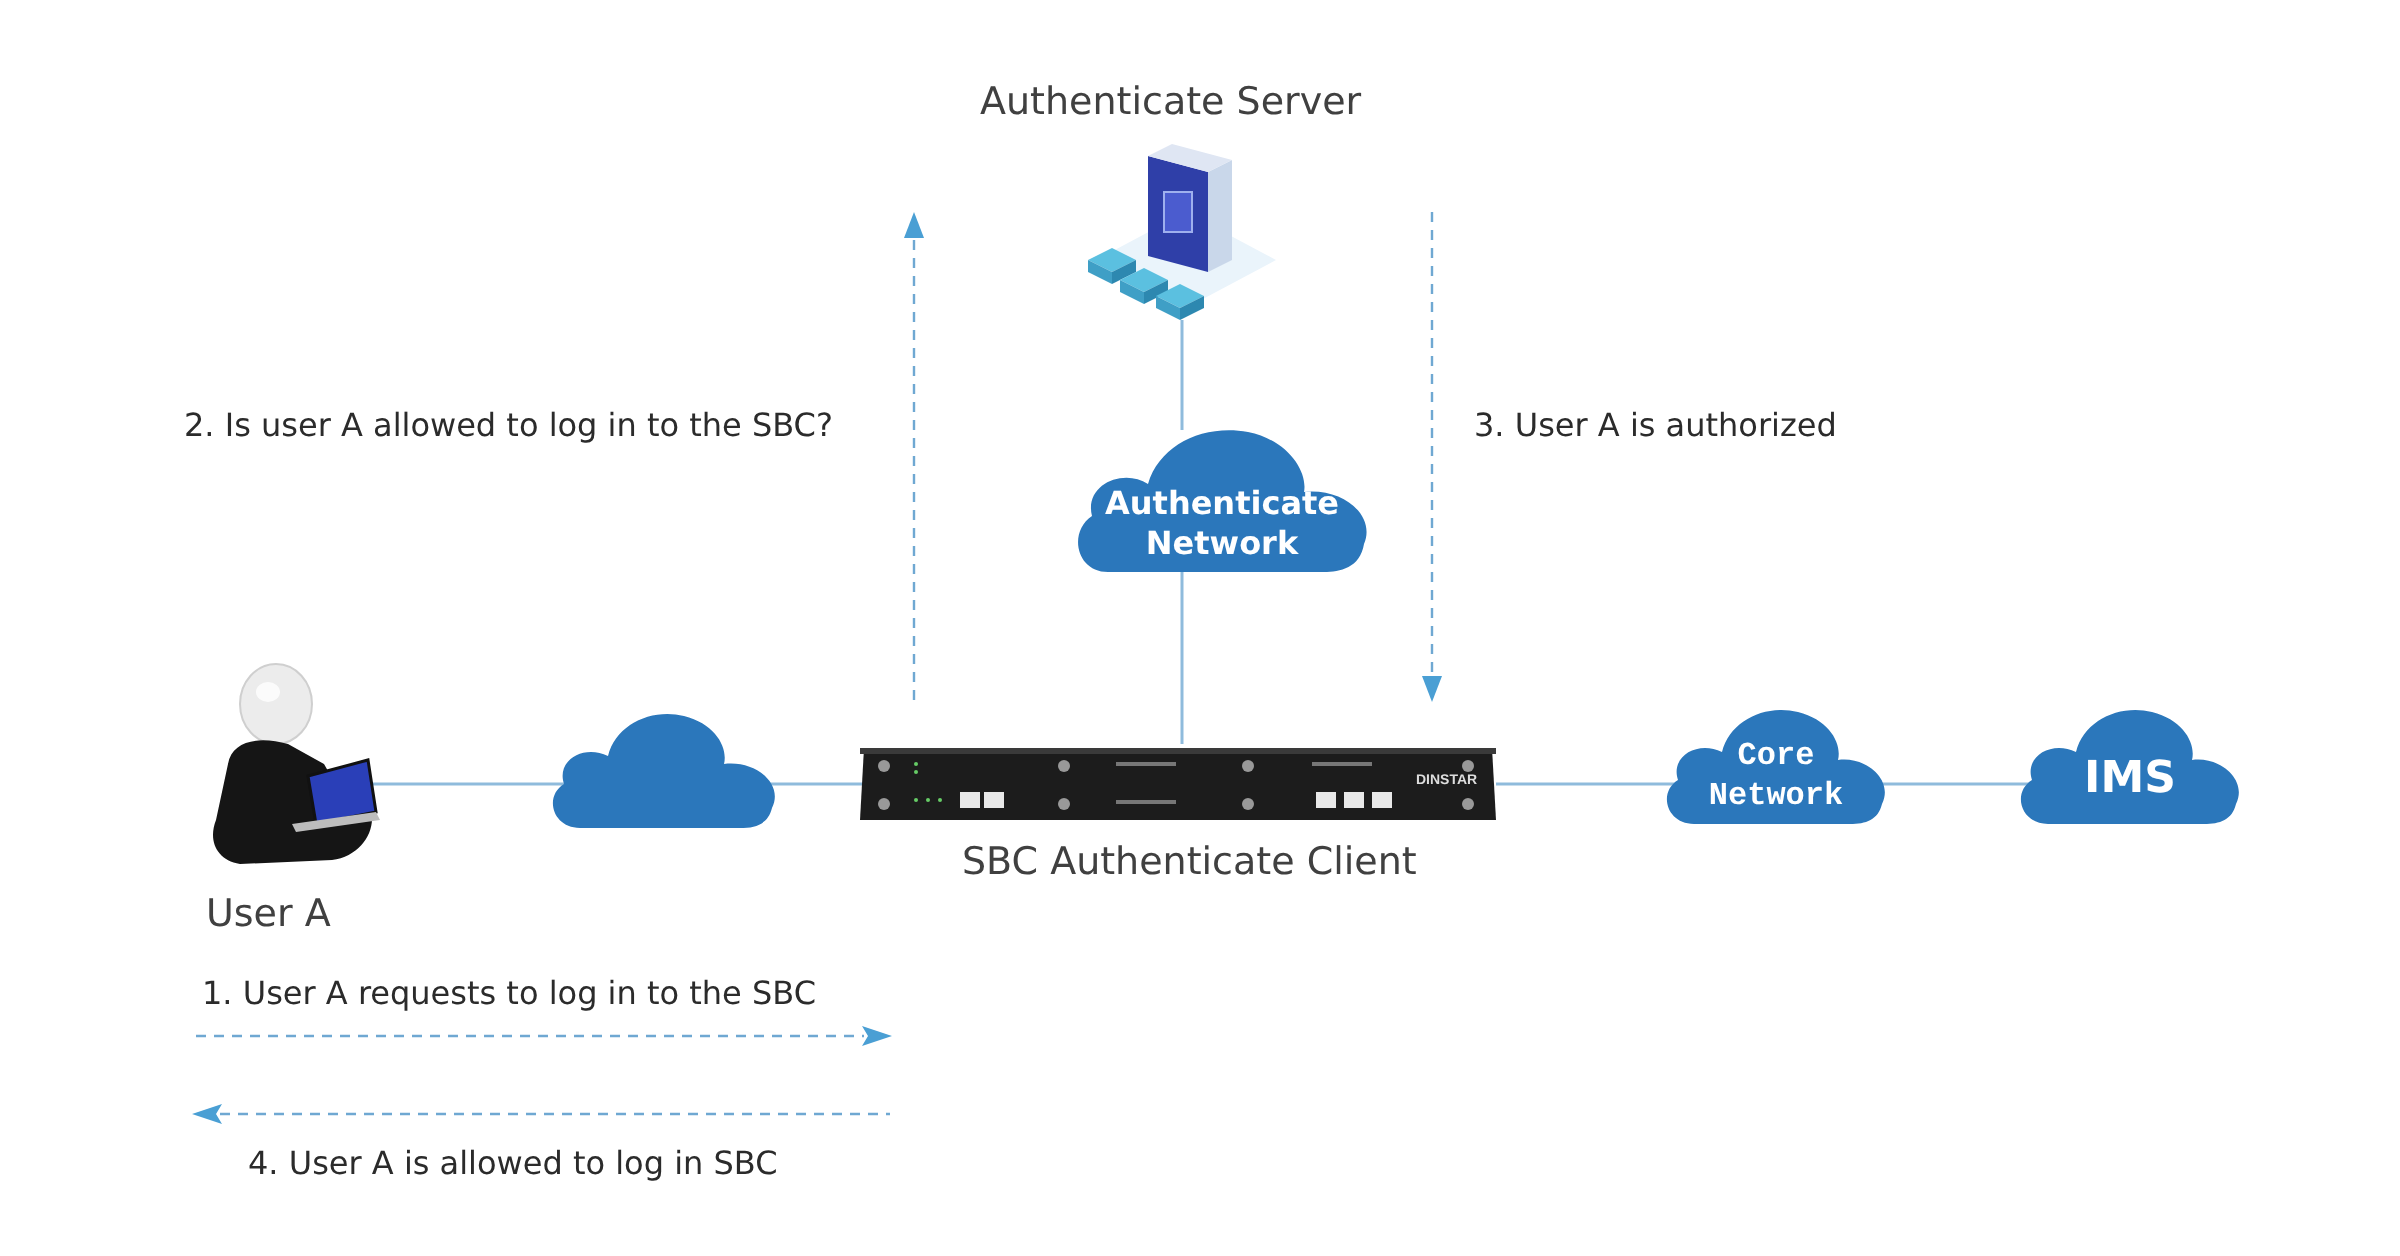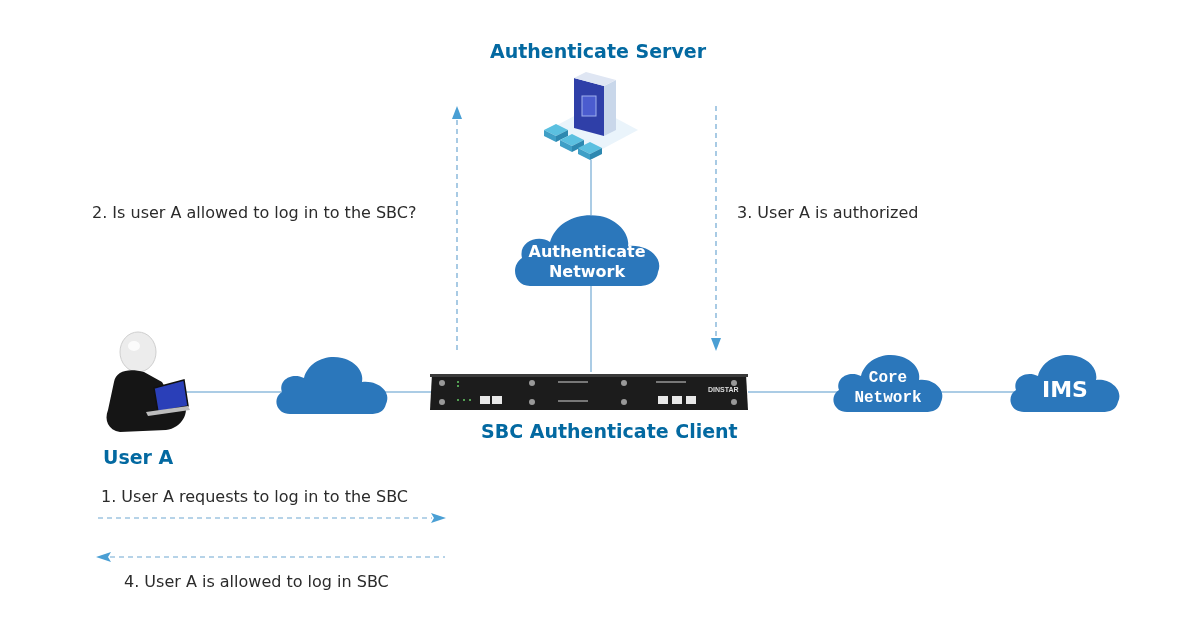--- a/index.html
+++ b/index.html
@@ -1,19 +1,19 @@
 <!DOCTYPE html>
 <html><head>
   <meta charset="utf-8">
   <style>
     html, body { margin: 0; padding: 0; background: #ffffff; }
     body { width: 1200px; height: 628px; position: relative; overflow: hidden;
            font-family: "DejaVu Sans", "Liberation Sans", sans-serif; }
     .abs { position: absolute; }
-    .title { color: #0369a1; font-weight: 700; font-size: 19px; white-space: nowrap; }
+    .title { color: #404040; font-weight: 400; font-size: 19px; white-space: nowrap; }
     .step { color: #2b2b2b; font-size: 16px; white-space: nowrap; text-align: center; }
     .cloud-label { color: #ffffff; font-weight: 600; font-size: 16px; text-align: center; line-height: 20px; }
     svg.layer { position: absolute; left: 0; top: 0; }
   </style>
 </head>
 <body>
 
 <svg class="layer" width="1200" height="628">
 
   <line x1="180" y1="392" x2="285" y2="392" stroke="#8fbbdc" stroke-width="1.5"></line>
@@ -54,21 +54,21 @@
   <polygon points="6,62 18,68 18,74 6,68" fill="#3f9fc6"></polygon>
   <polygon points="18,68 30,62 30,68 18,74" fill="#2d88b0"></polygon>
   <polygon points="22,72 34,66 46,72 34,78" fill="#5bc0e0"></polygon>
   <polygon points="22,72 34,78 34,84 22,78" fill="#3f9fc6"></polygon>
   <polygon points="34,78 46,72 46,78 34,84" fill="#2d88b0"></polygon>
   <polygon points="40,80 52,74 64,80 52,86" fill="#5bc0e0"></polygon>
   <polygon points="40,80 52,86 52,92 40,86" fill="#3f9fc6"></polygon>
   <polygon points="52,86 64,80 64,86 52,92" fill="#2d88b0"></polygon>
 </svg>
 
-<div class="abs" style="left:508px; top:204px; width:158px; height:86px;">
+<div class="abs" style="left:532px; top:204px; width:158px; height:86px;">
   <svg width="158" height="86" style="position:absolute;left:0;top:0;">
     <path d="M22,82 C6,82 2,62 14,54 C10,38 30,30 42,38 C48,18 70,8 92,12 C112,16 122,32 120,42 C140,40 156,54 150,68 C148,80 138,82 130,82 Z" fill="#2b77bb"></path>
   </svg>
   <div class="cloud-label abs" style="left:0; top:38px; width:158px;">
     <div>Authenticate</div>
     <div>Network</div>
   </div>
 </div>
 
 <div class="abs step" style="left:92px; top:203px;">2. Is user A allowed to log in to the SBC?</div>

